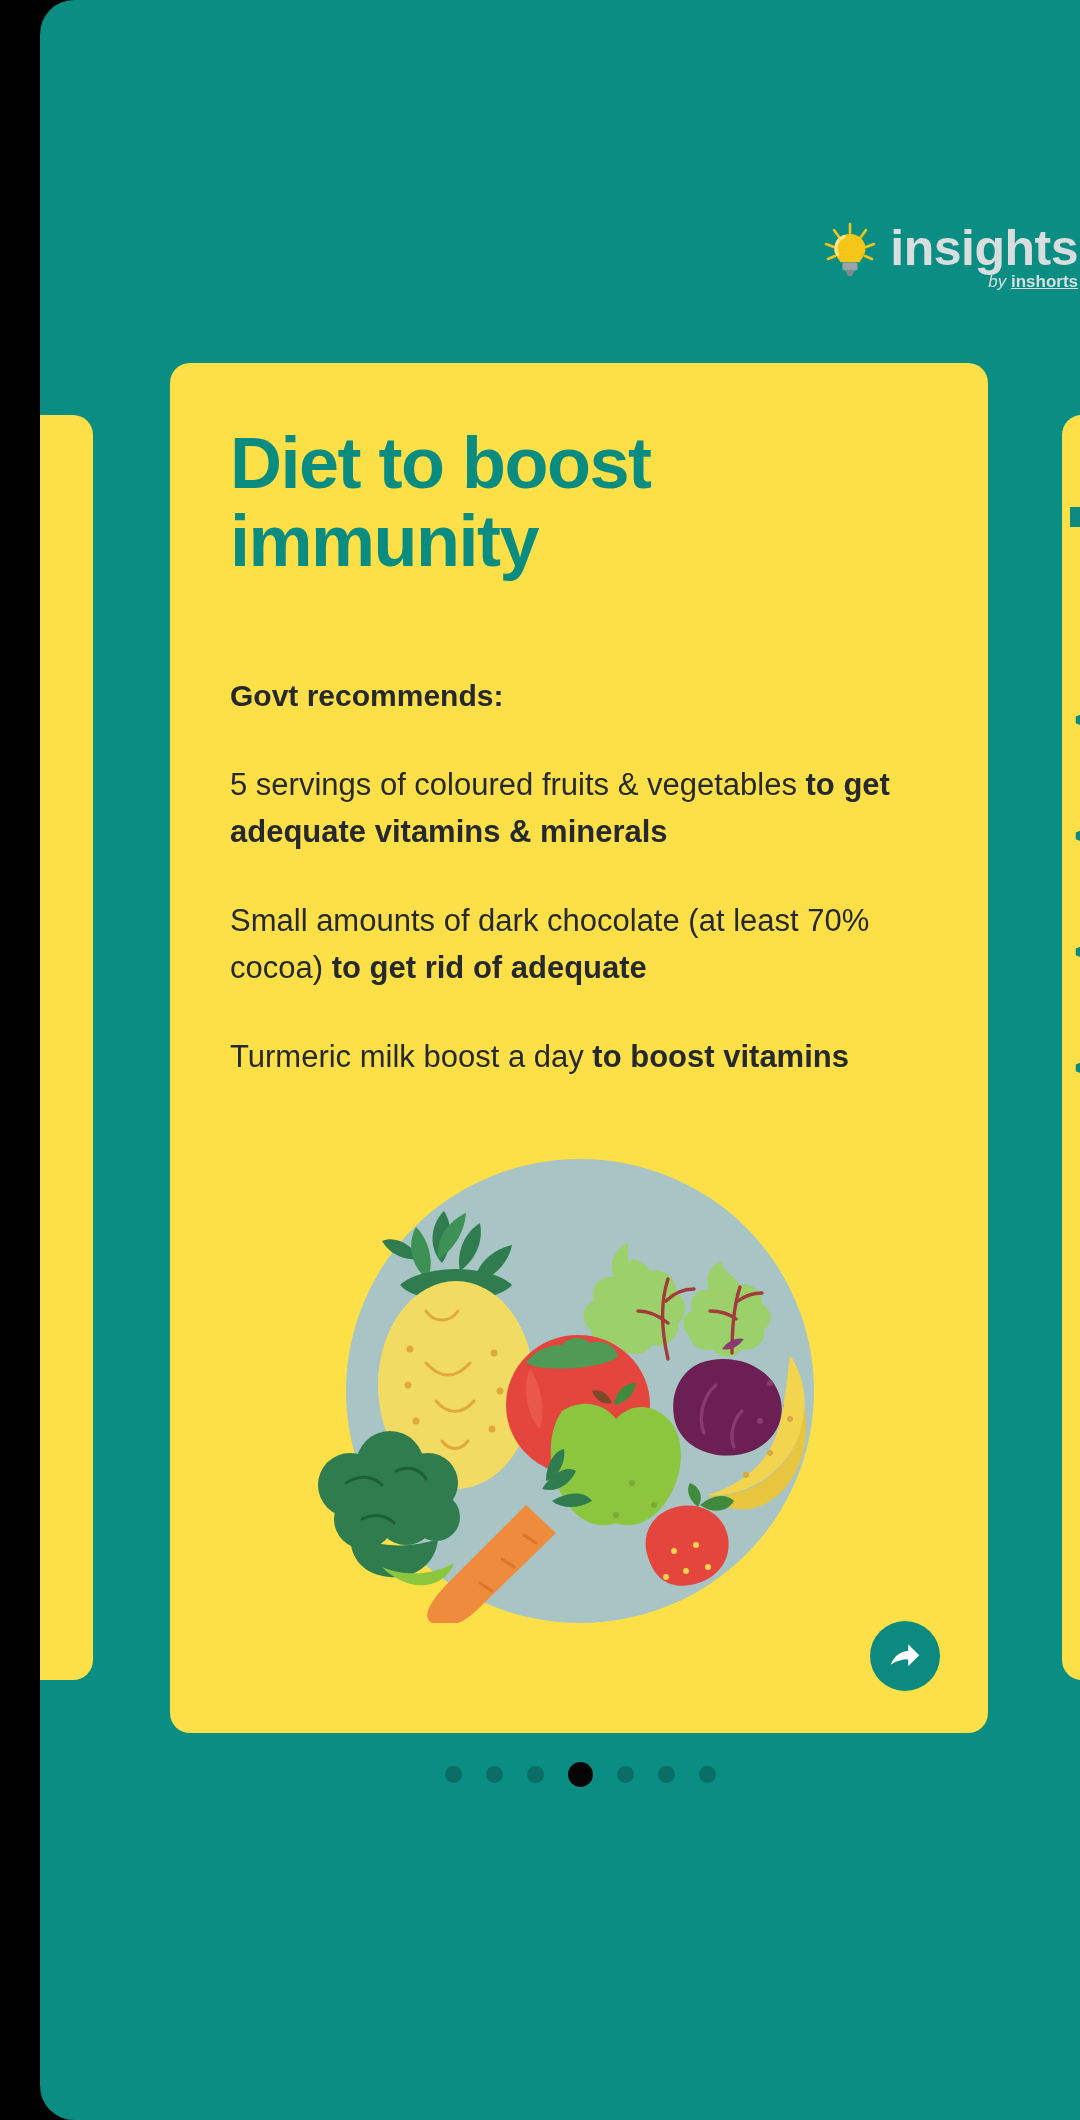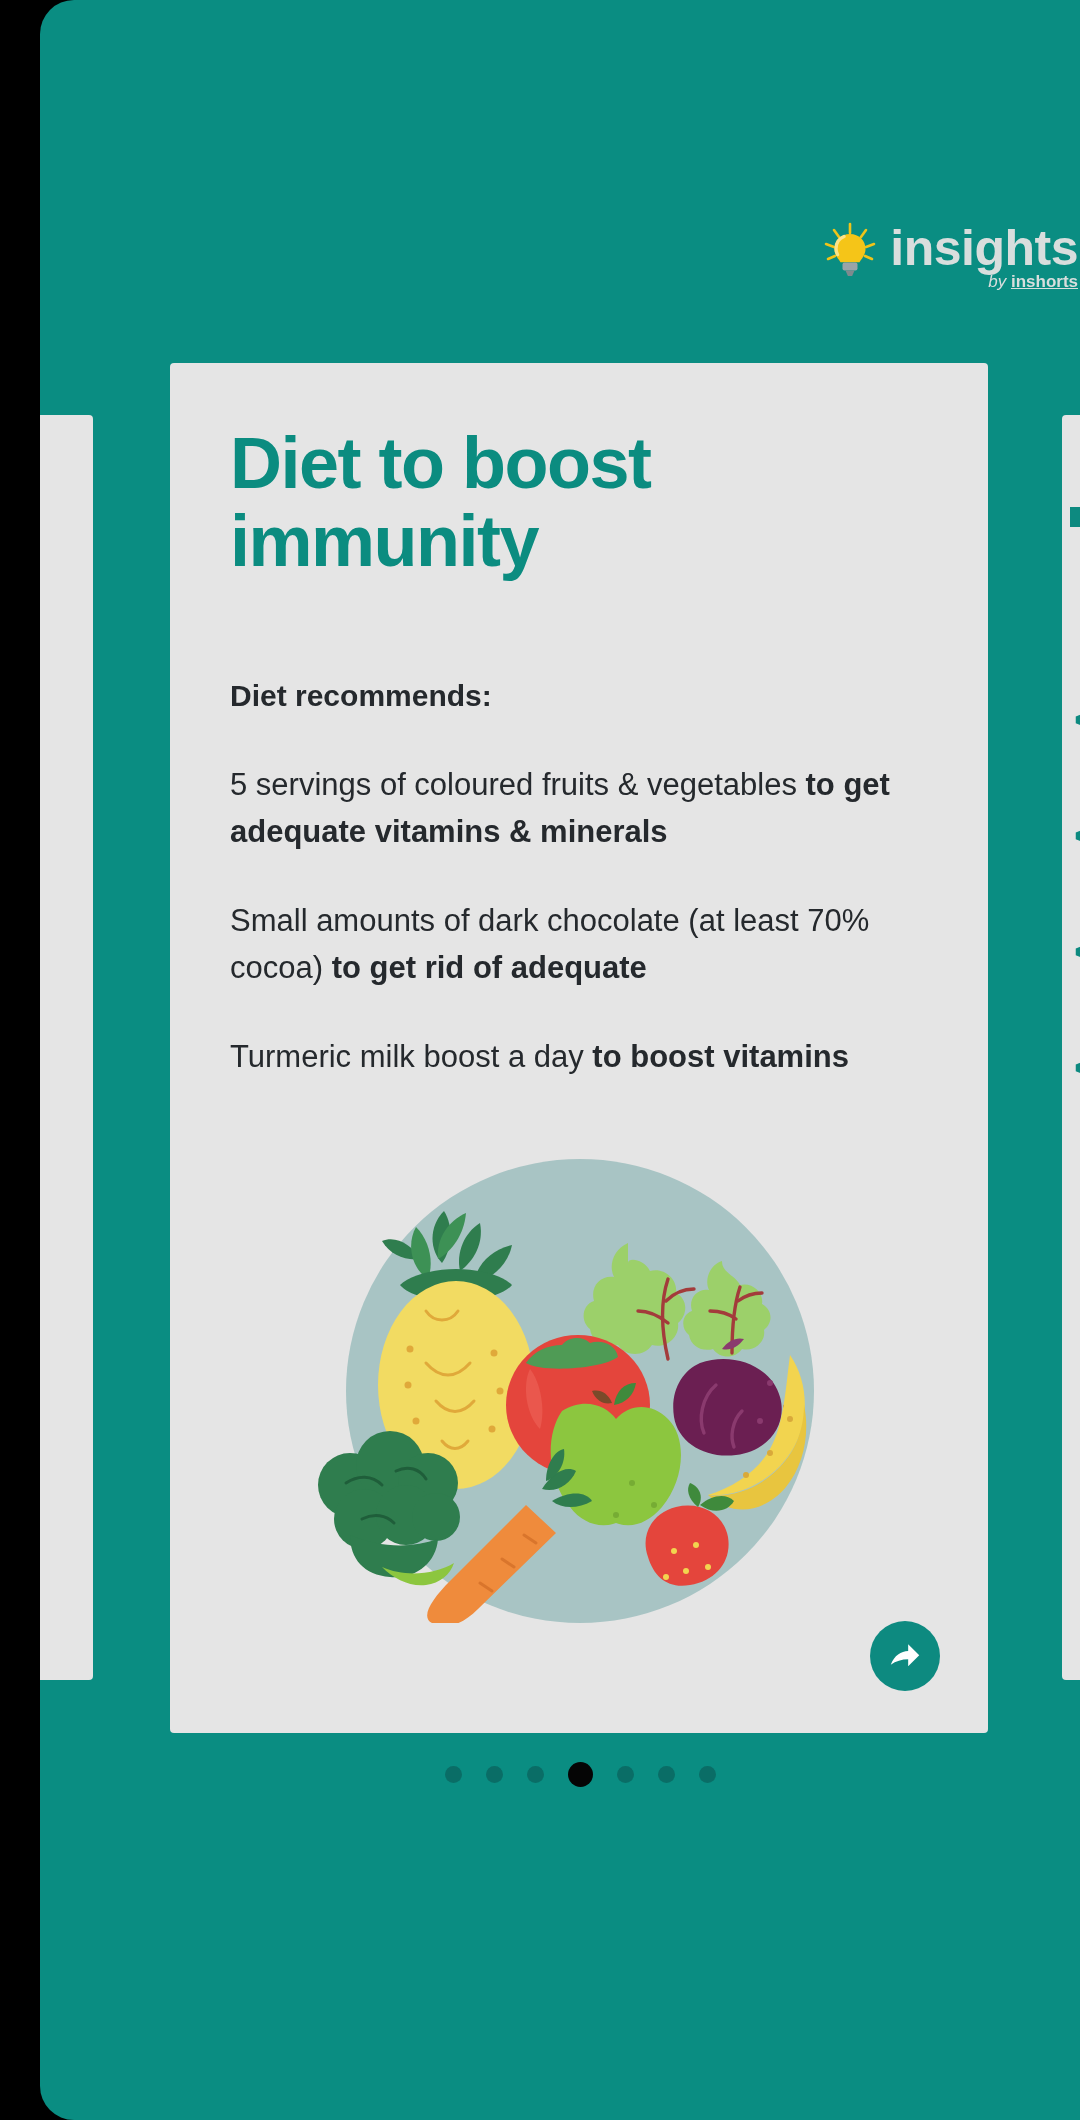--- a/index.html
+++ b/index.html
@@ -33,22 +33,22 @@
   .logo-sub {
     font-size:17px; color:#d8dedd; line-height:20px;
     margin-top:-2px; white-space:nowrap;
   }
   .logo-sub i { font-style:italic; font-weight:400;text-align:center; }
   .logo-sub b { font-weight:700;text-decoration:underline; }
 
   
   .card {
     position:absolute;
-    background:#e5e5e5;
-    border-radius:4px;
+    background:#fde047;
+    border-radius:20px;
   }
   #card-prev { left:-52px; top:415px; width:105px; height:1265px; }
   #card-next { left:1022px; top:415px; width:200px; height:1265px; }
   #card-main {
     left:130px; top:363px;
     width:818px; height:1370px;
     overflow:hidden;
   }
 
   #next-chevrons {
@@ -162,21 +162,21 @@
       <span class="chev">&lt;</span>
       <span class="chev">&lt;</span>
     </div>
   </div>
 
   <div class="card" id="card-main">
 
     <h1 id="title">Diet to boost immunity</h1>
 
     <div id="body">
-      <p class="lead">Diet recommends:</p>
+      <p class="lead">Govt recommends:</p>
       <p>
         <span>5 servings of coloured fruits &amp; vegetables </span><b>to get adequate vitamins &amp; minerals</b>
       </p>
       <p>
         <span>Small amounts of dark chocolate (at least 70% cocoa) </span><b>to get rid of adequate</b>
       </p>
       <p>
         <span>Turmeric milk boost a day </span><b>to boost vitamins</b>
       </p>
     </div>

